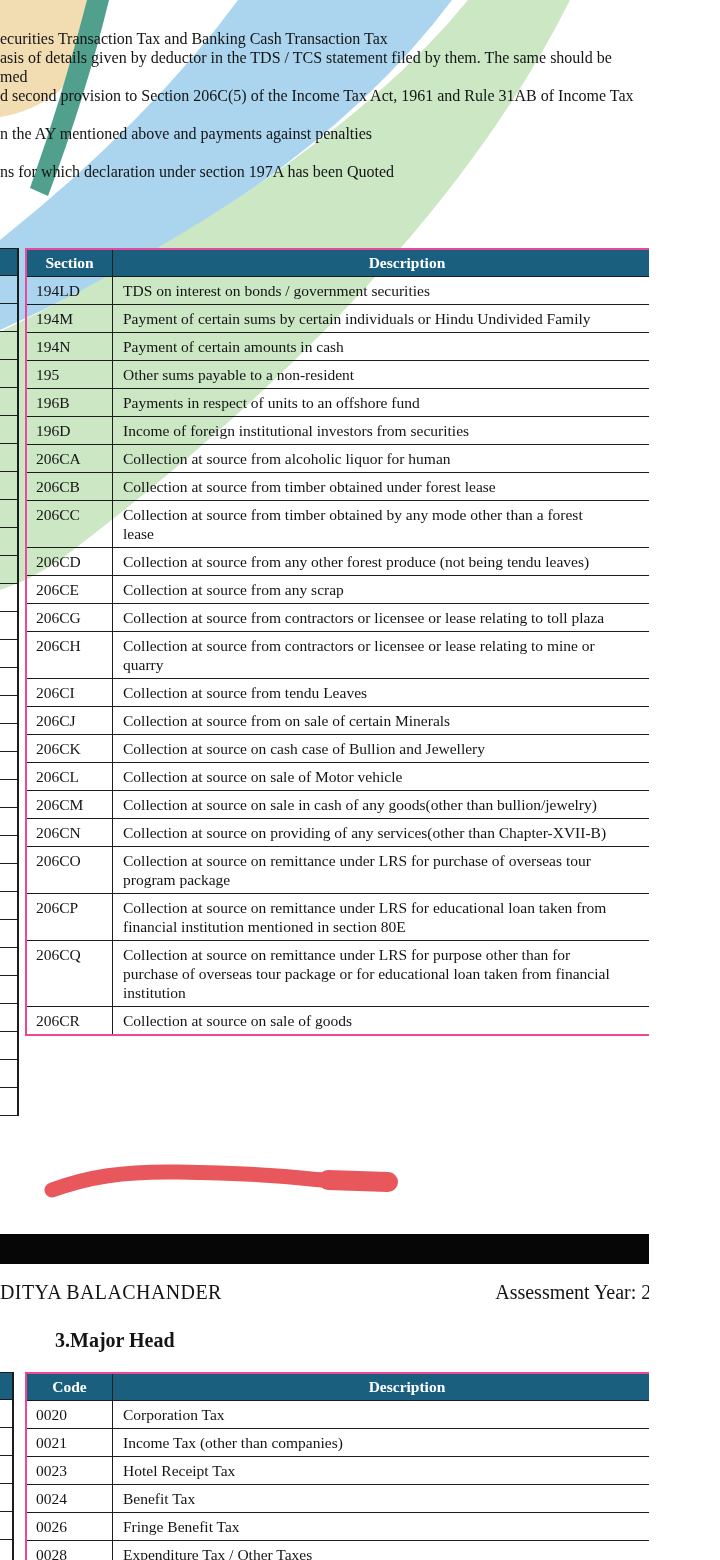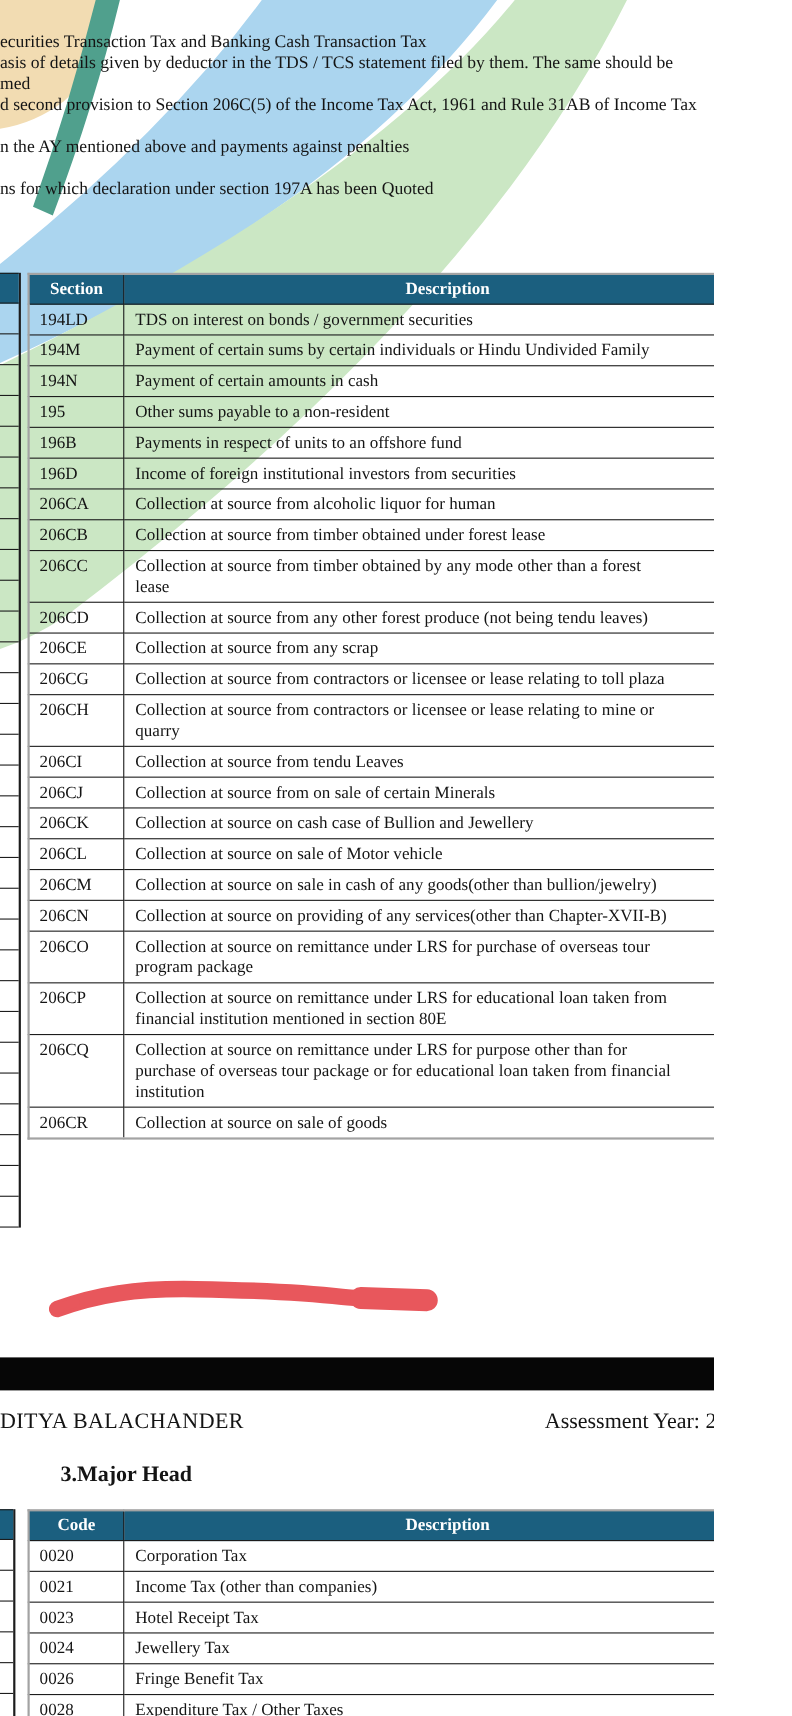--- a/index.html
+++ b/index.html
@@ -14,21 +14,21 @@
   .top-text .line{white-space:nowrap;overflow:hidden;}
   .top-text .gap{margin-top:19px;}
   
   .sliver{position:absolute;z-index:2;border-right:2px solid #1c1c1c;box-sizing:border-box;}
   .sliver .sl-head{height:28px;background:#1b5f7f;border-top:1px solid #1c1c1c;border-bottom:1px solid #1c1c1c;box-sizing:border-box;}
   .sliver .sl-row{height:28px;border-bottom:1px solid #1c1c1c;box-sizing:border-box;}
   .sliver1{left:0;top:248px;width:19px;}
   .sliver2{left:0;top:1372px;width:14px;}
   
   .doc-table{position:absolute;left:25px;z-index:2;}
-  .tbl{border-collapse:collapse;table-layout:fixed;width:678px;border:2px solid #a3a3a3;}
+  .tbl{border-collapse:collapse;table-layout:fixed;width:678px;border:2px solid #ec4899;}
   .tbl th,.tbl td{border:1px solid #1c1c1c;vertical-align:top;}
   .tbl th{background:#1b5f7f;color:#ffffff;font-weight:bold;font-size:15.5px;height:26px;text-align:center;vertical-align:middle;padding:0;}
   .tbl td{font-size:15.5px;line-height:19px;padding:4px 6px 4px 10px;}
   .tbl .c0{width:85px;}
   .tbl td.code{padding-left:9px;}
   .tbl td.desc{white-space:pre-wrap;}
   .table1{top:248px;}
   .table2{top:1372px;}
   
   .marker-svg{position:absolute;left:28px;top:1152px;z-index:3;}
@@ -245,21 +245,21 @@
           <tr>
             <td class="code">0021</td>
             <td class="desc">Income Tax (other than companies)</td>
           </tr>
           <tr>
             <td class="code">0023</td>
             <td class="desc">Hotel Receipt Tax</td>
           </tr>
           <tr>
             <td class="code">0024</td>
-            <td class="desc">Jewellery Tax</td>
+            <td class="desc">Benefit Tax</td>
           </tr>
           <tr>
             <td class="code">0026</td>
             <td class="desc">Fringe Benefit Tax</td>
           </tr>
           <tr>
             <td class="code">0028</td>
             <td class="desc">Expenditure Tax / Other Taxes</td>
           </tr>
         </tbody>

